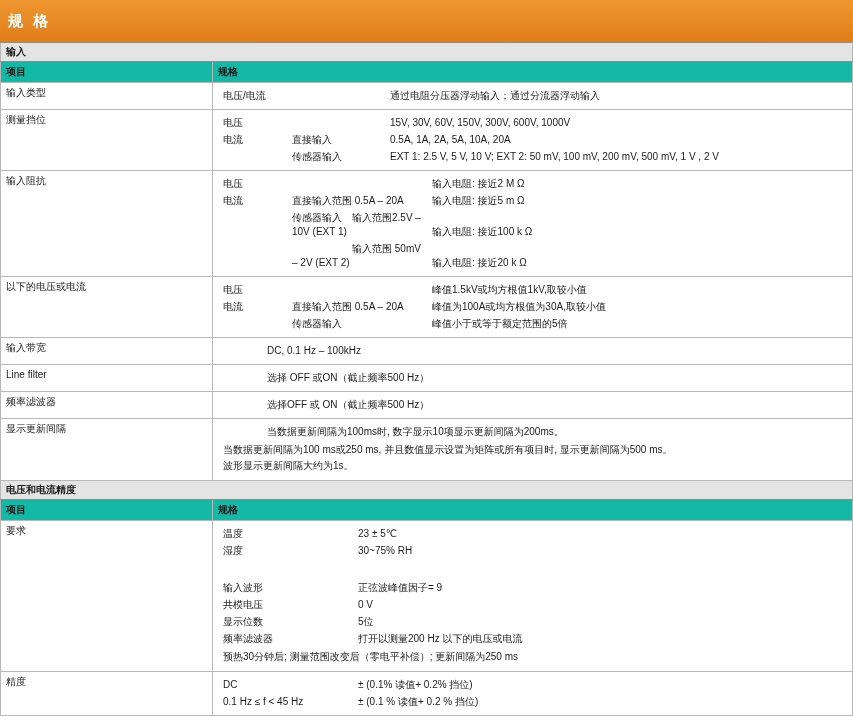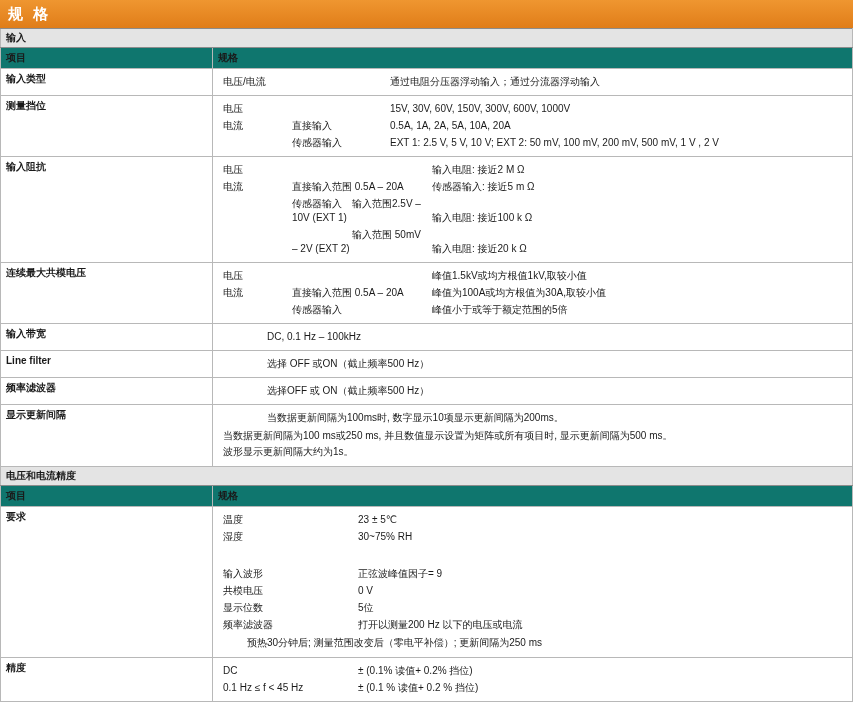--- a/index.html
+++ b/index.html
@@ -7,21 +7,21 @@
     width:853px;
     background:#ffffff;
     font-family:"Liberation Sans","DejaVu Sans",sans-serif;
     font-size:11px;
     color:#1a1a1a;
   }
   .page{width:853px;position:relative;}
 
   
   .titlebar{
-    height:28px;
+    height:42px;
     background:#e98a2b;
     background:linear-gradient(to bottom,#ef9630 0%,#e07d19 100%);
     display:flex;
     align-items:center;
   }
   .titlebar .title{
     color:#ffffff;
     font-size:15px;
     font-weight:bold;
     letter-spacing:3px;
@@ -43,26 +43,26 @@
   }
   
   tr.section td{
     background:#e4e4e4;
     font-weight:bold;
     border-top:1px solid #8c8c8c;
     border-bottom:1px solid #8c8c8c;
     padding:2px 5px;
   }
   tr.subhead td{
-    background:#0f766e;
+    background:#14b8a6;
     font-weight:bold;
   }
   td.lbl{
     width:212px;
-    font-weight:bold;
+    font-weight:normal;
     margin-left:44px;
   }
   td.val{
     padding:0;
   }
   
   .row{
     display:flex;
     align-items:flex-end;
   }
@@ -135,37 +135,37 @@
       <td class="lbl">输入阻抗</td>
       <td class="val">
         <div class="row">
               <div class="c1">电压</div>
               <div class="c2w"></div>
               <div class="c3">输入电阻: 接近2 M Ω</div>
             </div>
         <div class="row">
               <div class="c1 nb">电流</div>
               <div class="c2w nb">直接输入范围 0.5A – 20A</div>
-              <div class="c3 nb">传感器输入: 接近5 m Ω</div>
+              <div class="c3 nb">输入电阻: 接近5 m Ω</div>
             </div>
         <div class="row">
               <div class="c1 nb"></div>
               <div class="c2w nb">传感器输入　输入范围2.5V – 10V (EXT 1)</div>
               <div class="c3 nb">输入电阻: 接近100 k Ω</div>
             </div>
         <div class="row">
               <div class="c1 nb"></div>
               <div class="c2w nb">　　　　　　输入范围 50mV – 2V (EXT 2)</div>
               <div class="c3 nb">输入电阻: 接近20 k Ω</div>
             </div>
       </td>
     </tr>
 
     <tr>
-      <td class="lbl">连续最大共模电压</td>
+      <td class="lbl">以下的电压或电流</td>
       <td class="val">
         <div class="row">
               <div class="c1">电压</div>
               <div class="c2w"></div>
               <div class="c3">峰值1.5kV或均方根值1kV,取较小值</div>
             </div>
         <div class="row">
               <div class="c1 nb">电流</div>
               <div class="c2w nb">直接输入范围 0.5A – 20A</div>
               <div class="c3 nb">峰值为100A或均方根值为30A,取较小值</div>
@@ -239,21 +239,21 @@
               <div class="c3 nb">0 V</div>
             </div>
         <div class="row">
               <div class="c2w nb" style="padding-left:5px;">显示位数</div>
               <div class="c3 nb">5位</div>
             </div>
         <div class="row">
               <div class="c2w nb" style="padding-left:5px;">频率滤波器</div>
               <div class="c3 nb">打开以测量200 Hz 以下的电压或电流</div>
             </div>
-        <div class="line" style="padding-bottom:4px;margin-left:24px;">预热30分钟后; 测量范围改变后（零电平补偿）; 更新间隔为250 ms</div>
+        <div class="line" style="padding-bottom:4px;">预热30分钟后; 测量范围改变后（零电平补偿）; 更新间隔为250 ms</div>
       </td>
     </tr>
 
     <tr>
       <td class="lbl">精度</td>
       <td class="val">
         <div class="row">
               <div class="c2w" style="padding-left:5px;">DC</div>
               <div class="c3">± (0.1% 读值+ 0.2% 挡位)</div>
             </div>

